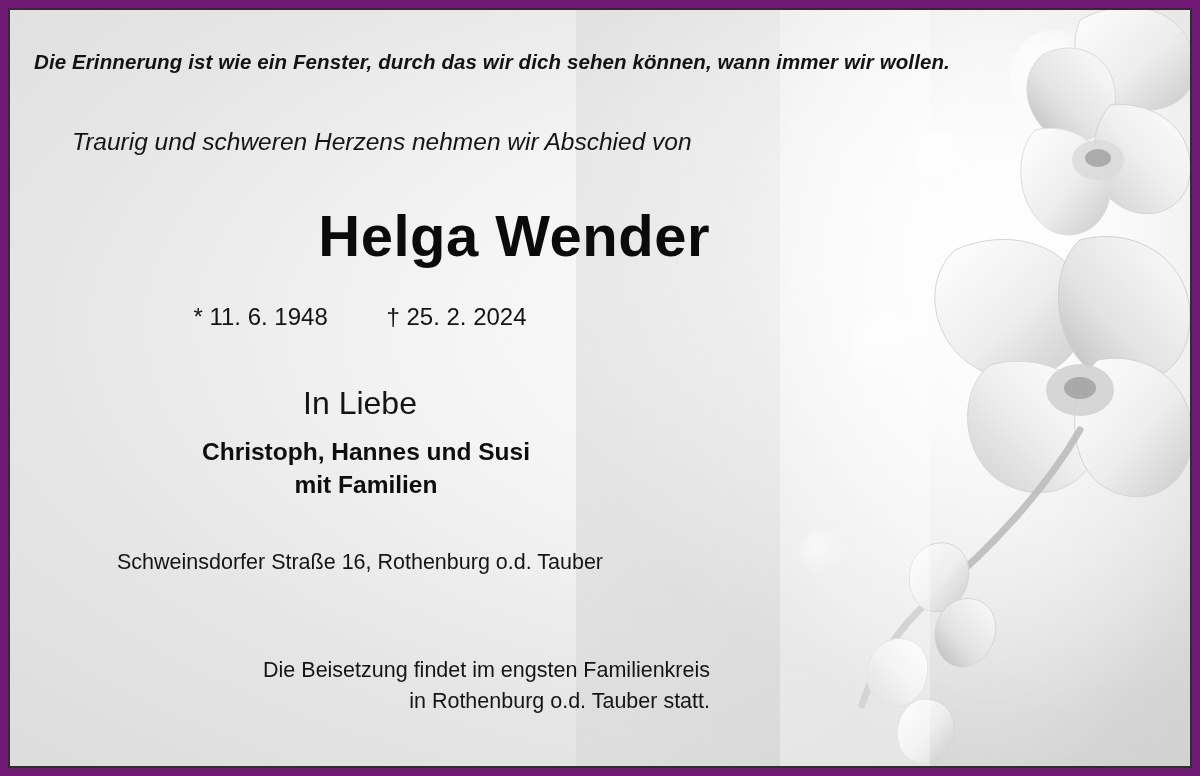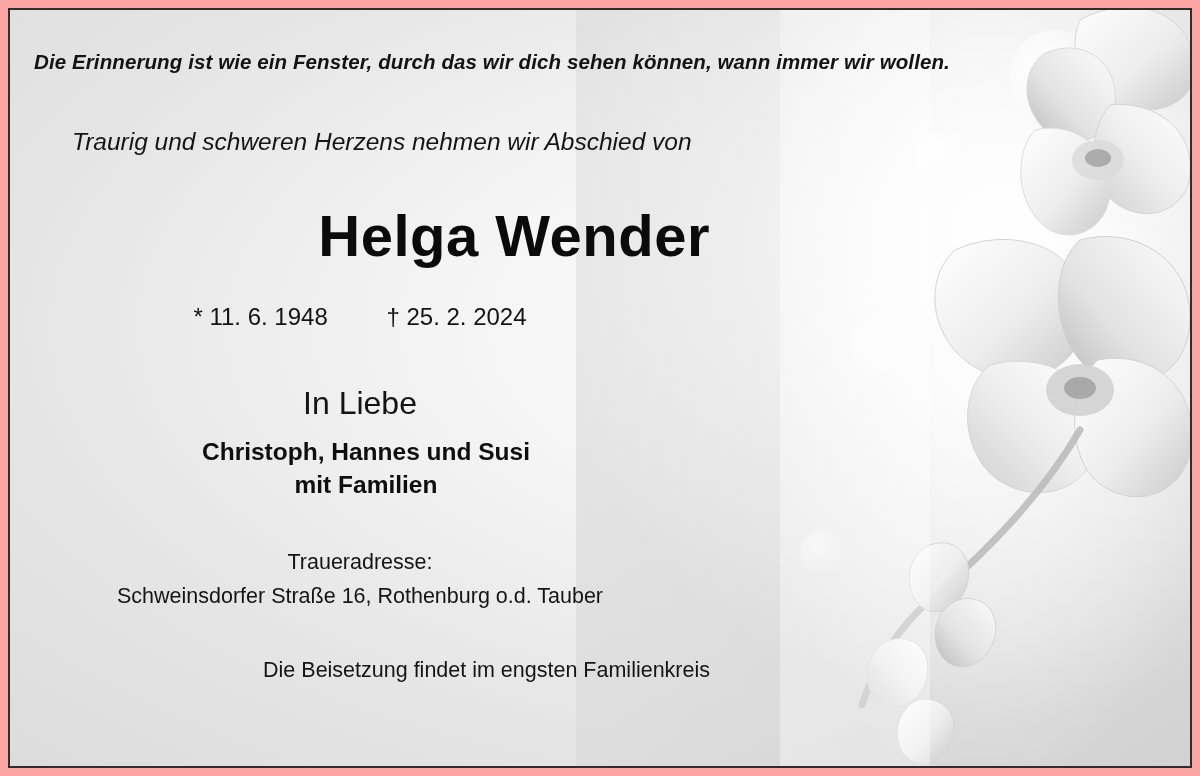--- a/index.html
+++ b/index.html
@@ -11,21 +11,21 @@
     width: 1200px;
     height: 776px;
     font-family: "Liberation Sans", sans-serif;
     overflow: hidden;
   }
   .obituary {
     position: relative;
     width: 1200px;
     height: 776px;
     box-sizing: border-box;
-    background: #fca5a5;
+    background: #701a75;
     overflow: hidden;
   }
   
   .frame {
     position: absolute;
     left: 8px;
     top: 8px;
     right: 8px;
     bottom: 8px;
     border: 2px solid #2e2e2e;
@@ -242,22 +242,22 @@
       <div class="dates">
         <span class="birth">* 11. 6. 1948</span>
         <span class="death">† 25. 2. 2024</span>
       </div>
       <div class="block-love">
         <div class="l1">In Liebe</div>
         <div class="l2">Christoph, Hannes und Susi</div>
         <div class="l3">mit Familien</div>
       </div>
       <div class="block-addr">
-        <div class="l1">Traueradresse:</div>
         <div class="l2">Schweinsdorfer Straße 16, Rothenburg o.d. Tauber</div>
       </div>
       <div class="block-funeral">
         <div class="l1">Die Beisetzung findet im engsten Familienkreis</div>
+        <div class="l2">in Rothenburg o.d. Tauber statt.</div>
       </div>
     </div>
 
   </div>
 </div>
 
 </body></html>

